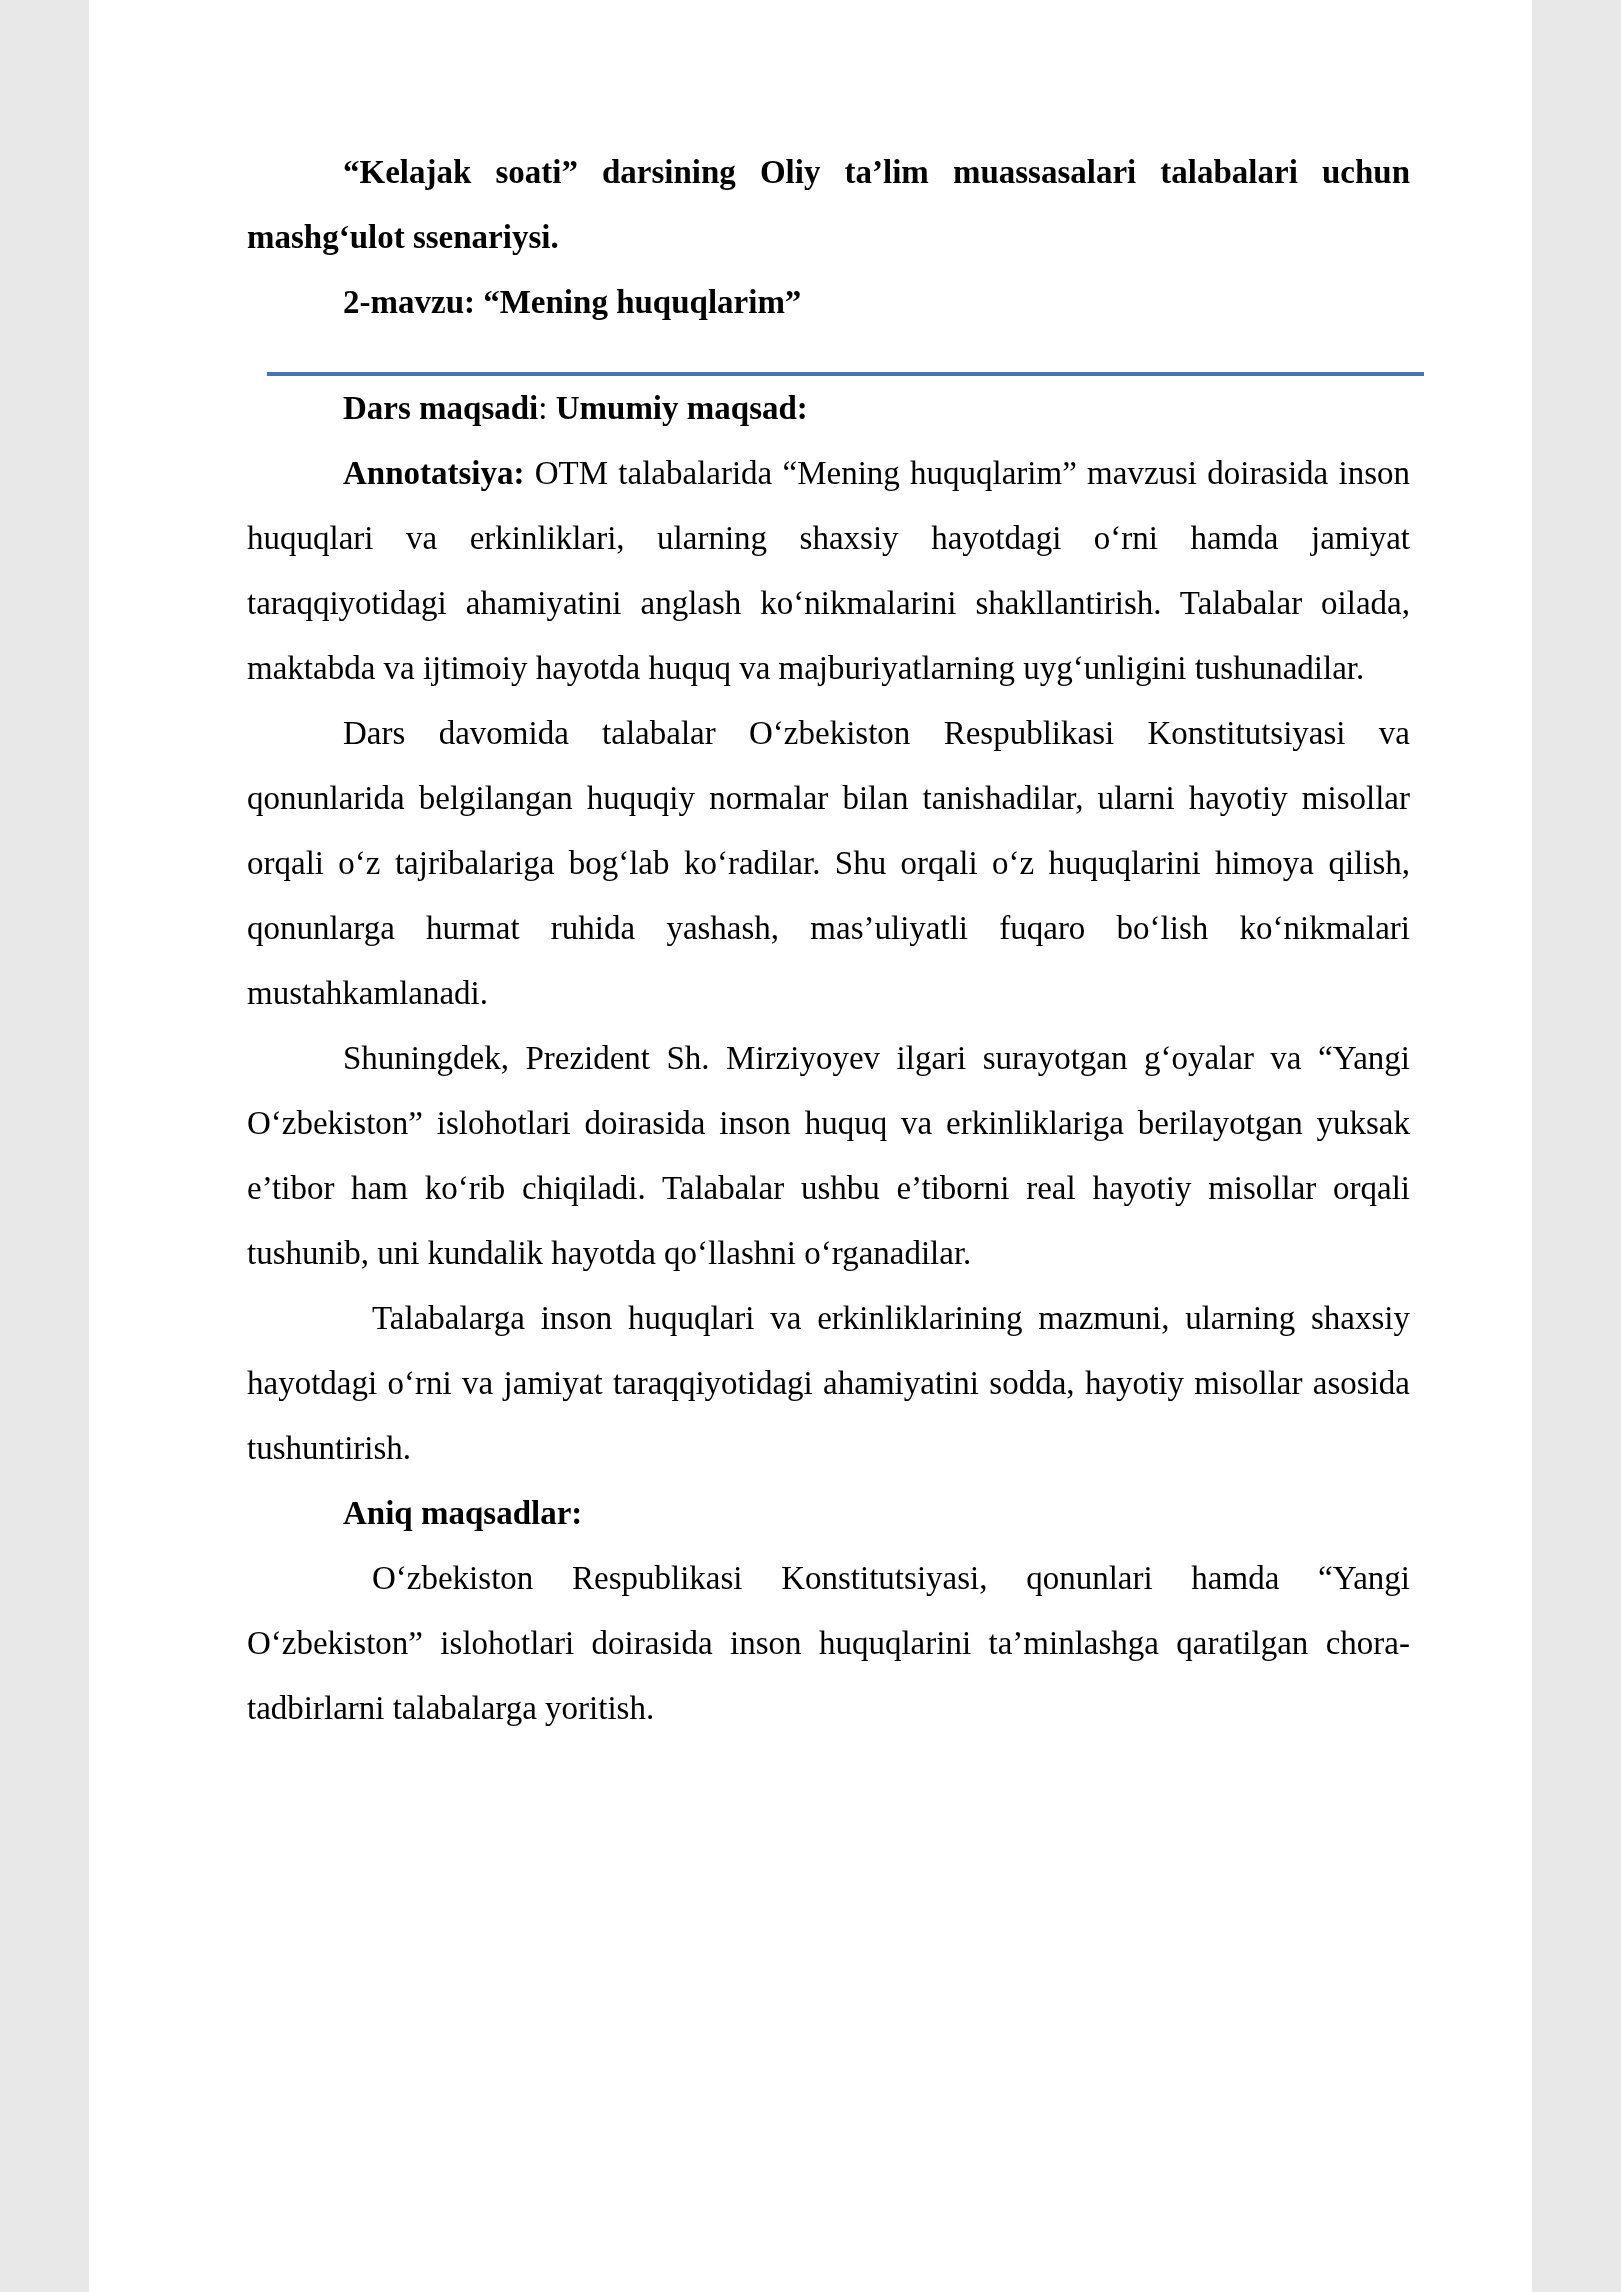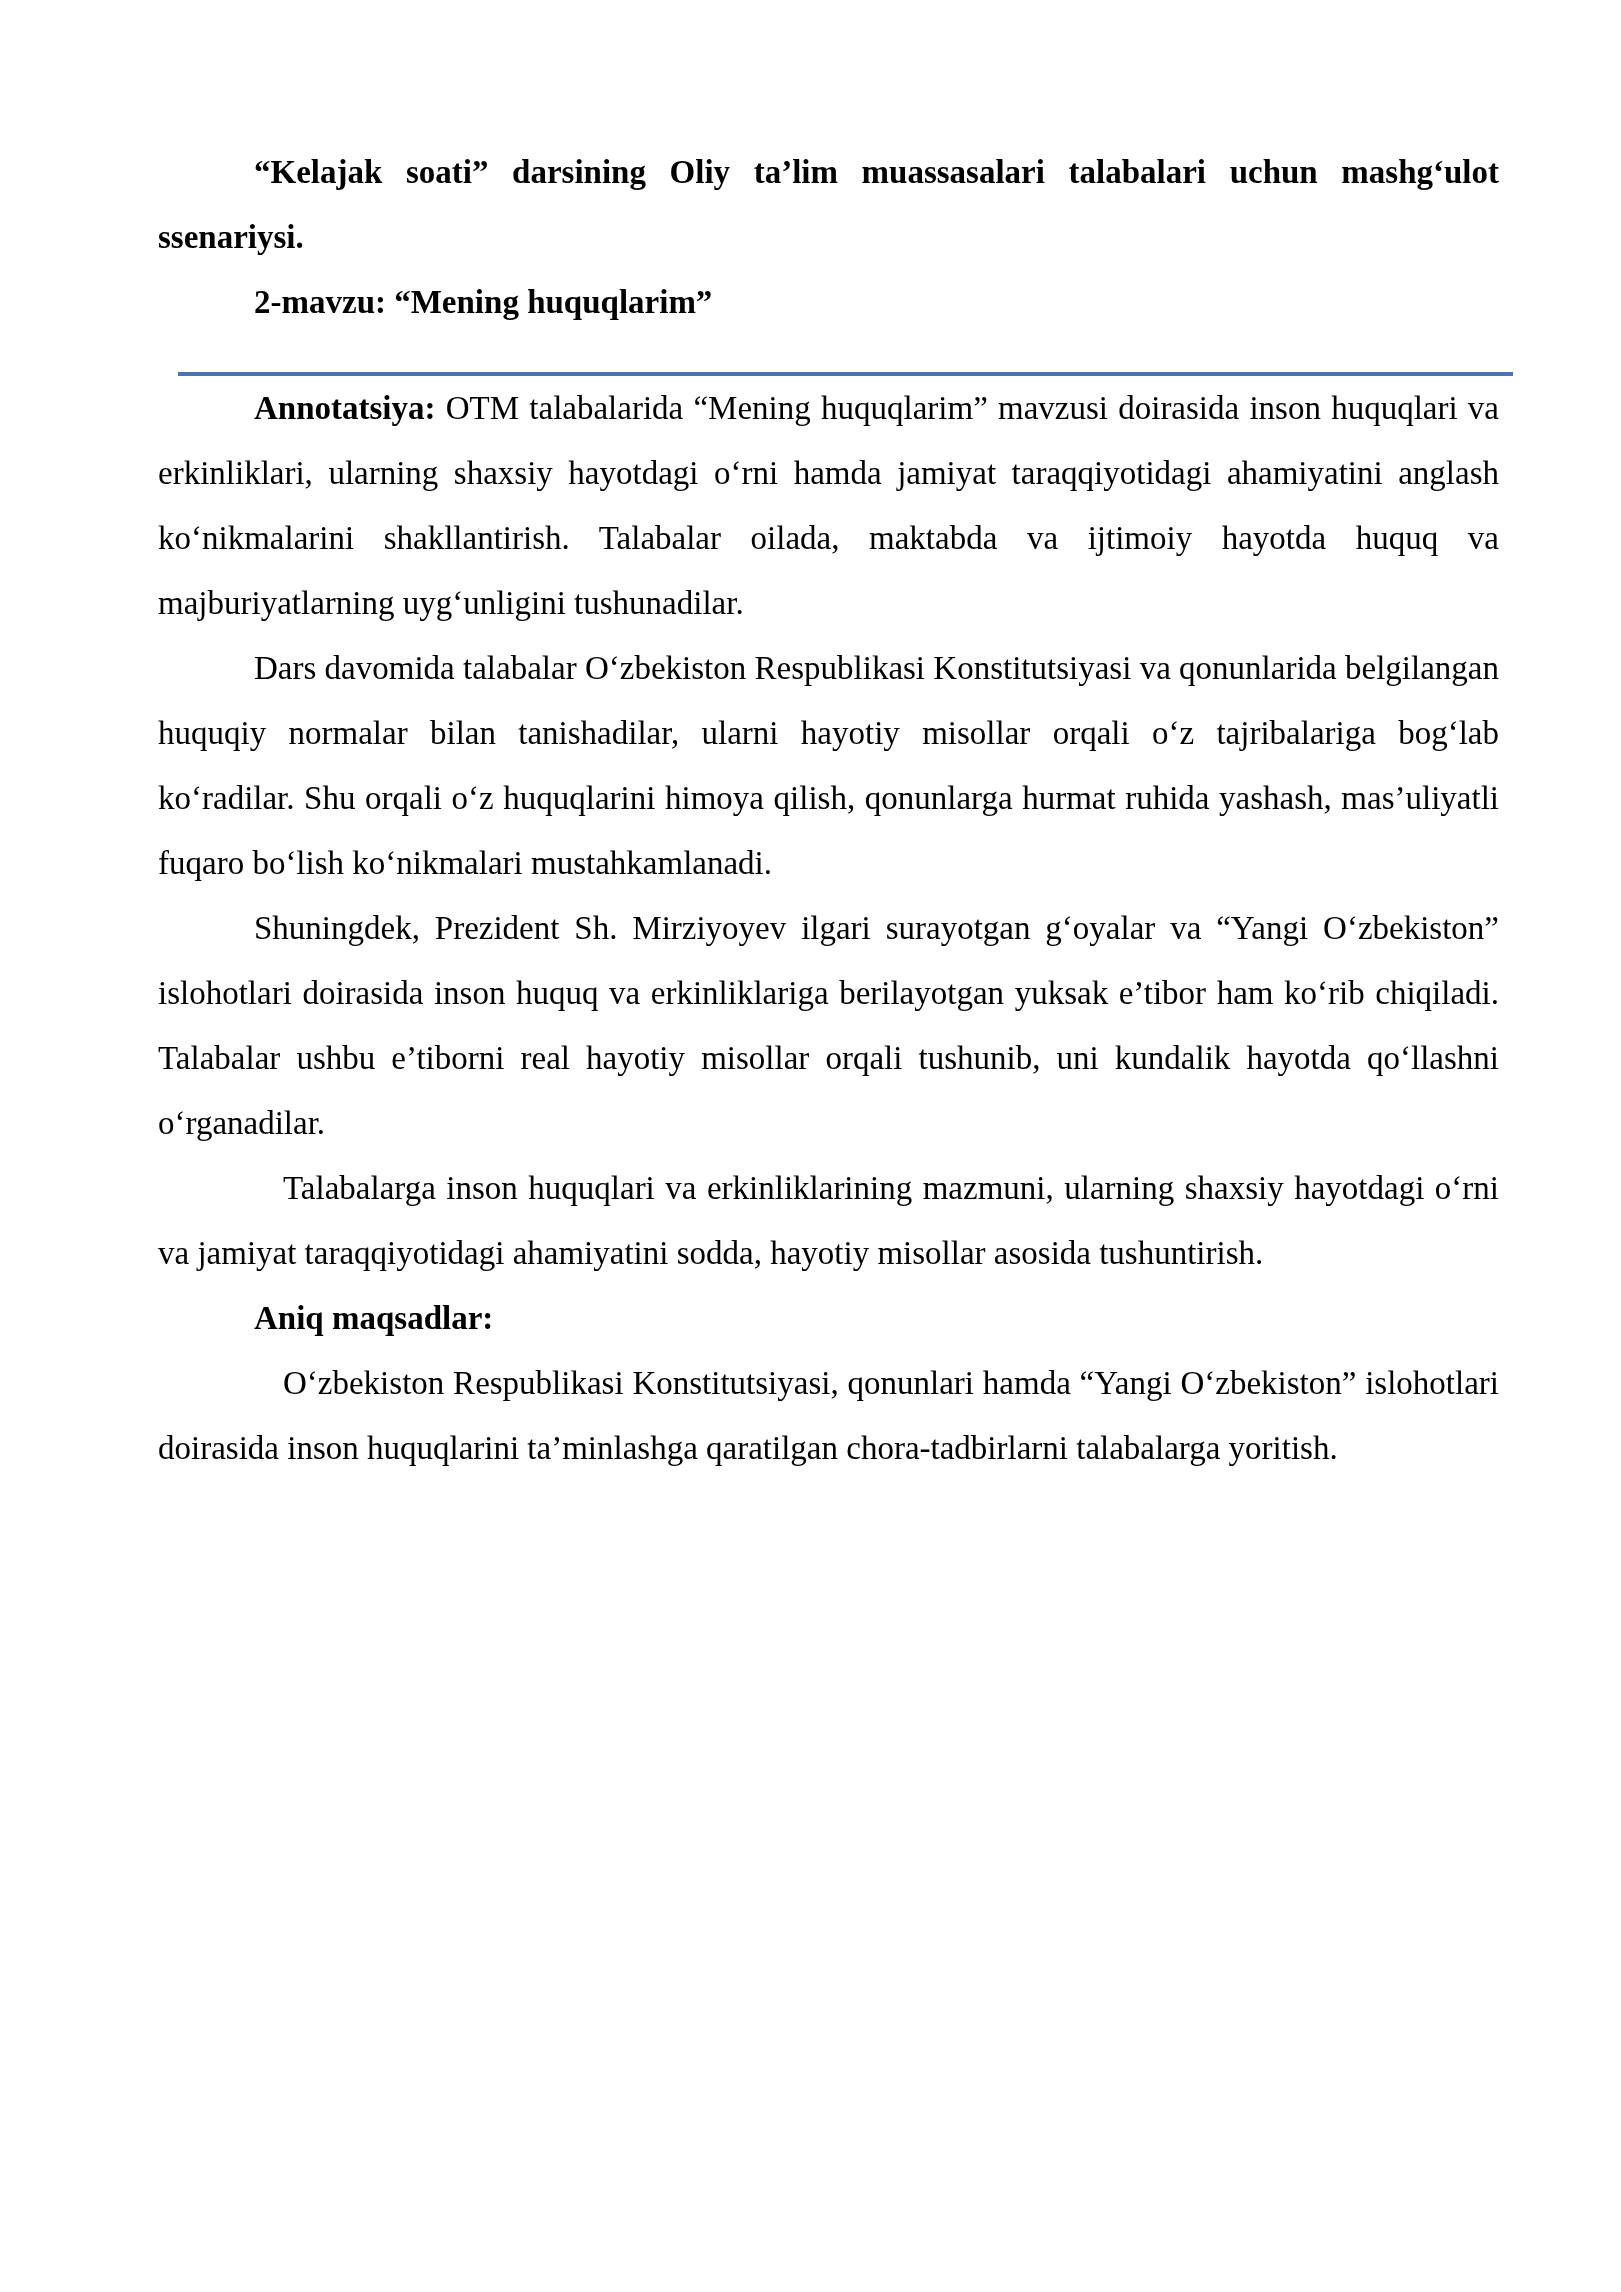--- a/index.html
+++ b/index.html
@@ -2,21 +2,21 @@
 <html><head>
 <meta charset="utf-8">
 <style>
   html, body {
     margin: 0;
     padding: 0;
     background: #e8e8e8;
   }
   .page {
     position: relative;
-    width: 1621px;
+    width: 1443px;
     height: 2293px;
     background: #ffffff;
     margin: 0 auto;
     box-sizing: border-box;
     padding: 140px 122px 0 158px;
     font-family: "Liberation Serif", "DejaVu Serif", serif;
     font-size: 33px;
     line-height: 65px;
     color: #000000;
     overflow: hidden;
@@ -58,20 +58,21 @@
 <div class="page">
 
   <p class="para title-para">“Kelajak soati” darsining Oliy ta’lim muassasalari talabalari uchun mashg‘ulot ssenariysi.</p>
 
   <p class="para topic-para">2-mavzu: “Mening huquqlarim”</p>
 
   <div class="rule-spacer"></div>
 
   <div class="rule" style="background: rgb(74, 114, 180);"></div>
 
+  <p class="para heading-para"><span class="bold">Dars maqsadi</span><span>:</span> <span class="bold">Umumiy maqsad:</span></p>
 
   <p class="para"><span class="bold">Annotatsiya:</span> <span>OTM talabalarida “Mening huquqlarim” mavzusi doirasida inson huquqlari va erkinliklari, ularning shaxsiy hayotdagi o‘rni hamda jamiyat taraqqiyotidagi ahamiyatini anglash ko‘nikmalarini shakllantirish. Talabalar oilada, maktabda va ijtimoiy hayotda huquq va majburiyatlarning uyg‘unligini tushunadilar.</span></p>
 
   <p class="para">Dars davomida talabalar O‘zbekiston Respublikasi Konstitutsiyasi va qonunlarida belgilangan huquqiy normalar bilan tanishadilar, ularni hayotiy misollar orqali o‘z tajribalariga bog‘lab ko‘radilar. Shu orqali o‘z huquqlarini himoya qilish, qonunlarga hurmat ruhida yashash, mas’uliyatli fuqaro bo‘lish ko‘nikmalari mustahkamlanadi.</p>
 
   <p class="para">Shuningdek, Prezident Sh. Mirziyoyev ilgari surayotgan g‘oyalar va “Yangi O‘zbekiston” islohotlari doirasida inson huquq va erkinliklariga berilayotgan yuksak e’tibor ham ko‘rib chiqiladi. Talabalar ushbu e’tiborni real hayotiy misollar orqali tushunib, uni kundalik hayotda qo‘llashni o‘rganadilar.</p>
 
   <p class="para sp">Talabalarga inson huquqlari va erkinliklarining mazmuni, ularning shaxsiy hayotdagi o‘rni va jamiyat taraqqiyotidagi ahamiyatini sodda, hayotiy misollar asosida tushuntirish.</p>
 
   <p class="para bold heading-para">Aniq maqsadlar:</p>

